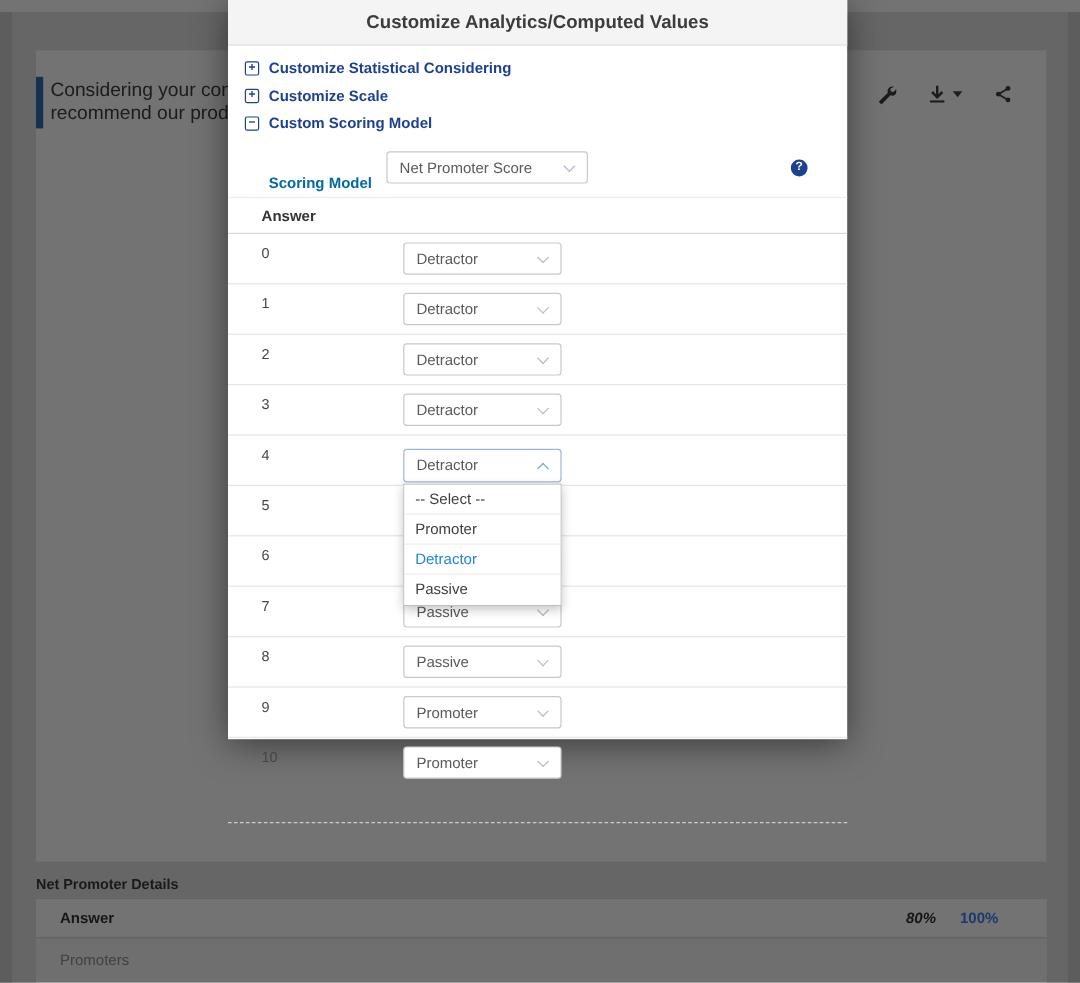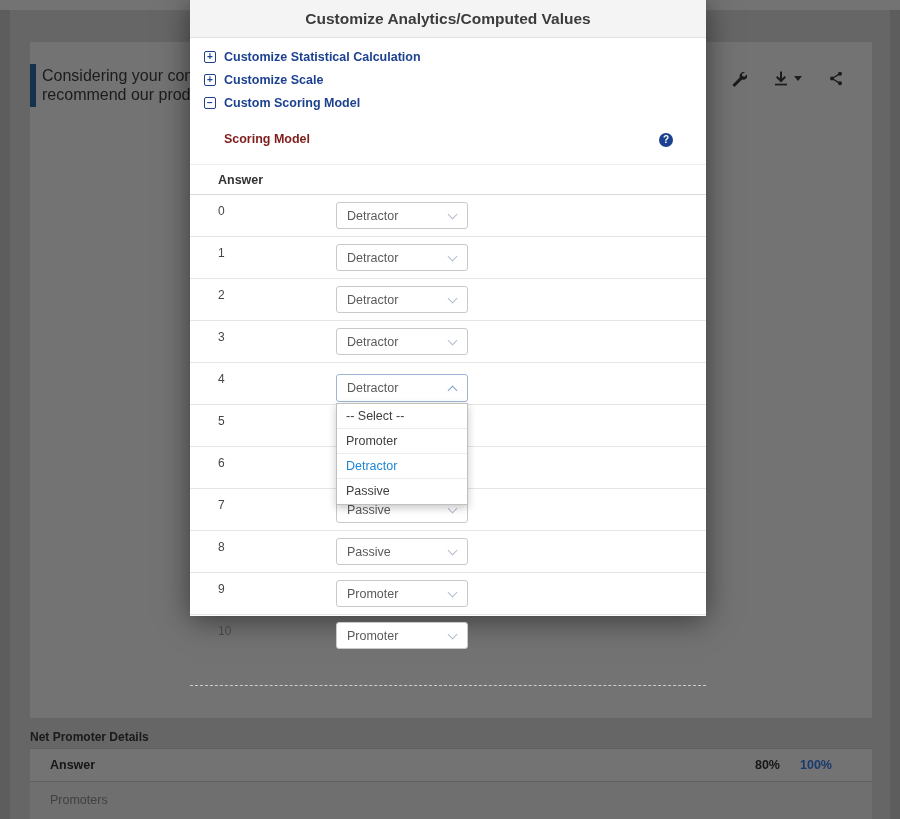--- a/index.html
+++ b/index.html
@@ -14,42 +14,42 @@
   .q-text   { position:absolute; left:12px; top:24px; font-size:16px; line-height:19px; color:#3f3f3f; white-space:nowrap; }
   .bg-toolbar { position:absolute; right:28px; top:28px; display:flex; align-items:center; gap:26px; }
   .bg-toolbar svg { display:block; }
   .dl-caret { width:0; height:0; border-left:4px solid transparent; border-right:4px solid transparent; border-top:5px solid #444; margin-left:5px; }
   .dl-group { display:flex; align-items:center; }
 
   .npd-label { position:absolute; left:30px; top:730px; font-size:12px; font-weight:bold; color:#3a3a3a; }
   .npd-table { position:absolute; left:30px; top:748px; width:842px; height:71px; background:#ffffff; }
   .npd-head  { position:relative; height:34px; border-top:1px solid #d5d5d5; border-bottom:1px solid #d5d5d5; background:#fff; }
   .npd-answer { position:absolute; left:20px; top:9px; font-size:12.5px; font-weight:bold; color:#333; }
-  .npd-80  { position:absolute; left:690px; top:9px; width:60px; text-align:right; font-size:12.5px; font-weight:bold; color:#333; }
+  .npd-80  { position:absolute; left:690px; top:9px; width:60px; text-align:right; font-size:12.5px; font-weight:bold; color:#333;font-style:italic; }
   .npd-100 { position:absolute; left:770px; top:9px; width:60px; font-size:12.5px; font-weight:bold; color:#3b82f6; }
   .npd-row { height:37px; background:#f6f6f6; }
   .npd-row span { display:inline-block; margin:11px 0 0 20px; font-size:12.5px; color:#8f8f8f; }
 
   
   .overlay { position:absolute; inset:0; background:rgba(0,0,0,0.55); z-index:5; }
 
   
   .modal { position:absolute; left:190px; top:0; width:516px; height:616px; background:#fff; z-index:10;
            box-shadow:0 4px 28px rgba(0,0,0,0.5); }
   .modal-header { height:38px; background:#f4f4f4; border-bottom:1px solid #e2e2e2; text-align:center; }
   .modal-title { line-height:38px; font-size:15.5px; font-weight:bold; color:#3c3c3c; }
 
   .sections { padding:10px 14px 0 14px; }
   .section-row { display:flex; align-items:center; gap:8px; height:17px; margin-bottom:6px; cursor:pointer; }
   .sq-icon { width:12px; height:12px; border:1px solid var(--navy,#1d4191); border-radius:2px;
              font-size:10px; font-weight:bold; color:var(--navy,#1d4191); line-height:10px; text-align:center; flex:0 0 12px; }
   .section-label { font-size:12.5px; font-weight:bold; color:var(--navy,#1d4191); }
 
   .scoring-row { position:relative; margin-top:15px; height:27px; }
-  .scoring-label { position:absolute; left:14px; top:6px; width:106px; text-align:right; font-size:12.5px; font-weight:bold; color:#7f1d1d; }
+  .scoring-label { position:absolute; left:14px; top:20px; width:106px; text-align:right; font-size:12.5px; font-weight:bold; color:#0369a1; }
   .scoring-select { position:absolute; left:132px; top:0; width:168px; height:27px; border:1px solid #c9c9c9; border-radius:3px;
                     background:#fff; font-size:12.5px; color:#5a5a5a; display:flex; align-items:center; padding-left:10px; cursor:pointer; }
   .help-icon { position:absolute; right:33px; top:7px; width:14px; height:14px; border-radius:50%; background:var(--navy,#1a4189);
                color:#fff; font-size:10px; font-weight:bold; text-align:center; line-height:14px; cursor:pointer; }
 
   .answer-table { margin-top:11px; border-top:1px solid #ededed; }
   .answer-head { position:relative; height:30px; border-bottom:1px solid #d8d8d8; }
   .answer-head span { position:absolute; left:28px; top:8px; font-size:12.5px; font-weight:bold; color:#333; }
 
   .ans-row { position:relative; height:42px; border-bottom:1px solid #e5e5e5; }
@@ -131,34 +131,38 @@
 <div class="overlay"></div>
 
 <div class="modal">
   <div class="modal-header">
     <span class="modal-title">Customize Analytics/Computed Values</span>
   </div>
 
   <div class="sections">
       <div class="section-row">
         <span class="sq-icon">+</span>
-        <span class="section-label">Customize Statistical Calculation</span>
+        <span class="section-label">Customize Statistical Considering</span>
       </div>
       <div class="section-row">
         <span class="sq-icon">+</span>
         <span class="section-label">Customize Scale</span>
       </div>
       <div class="section-row">
         <span class="sq-icon">−</span>
         <span class="section-label">Custom Scoring Model</span>
       </div>
     </div>
 
   <div class="scoring-row">
     <span class="scoring-label">Scoring Model</span>
+    <div class="scoring-select">
+      <span>Net Promoter Score</span>
+      <span class="chev"></span>
+    </div>
     <span class="help-icon">?</span>
   </div>
 
   <div class="answer-table">
     <div class="answer-head">
       <span>Answer</span>
     </div>
     <div>
         <div class="ans-row">
           <span class="num">0</span>

